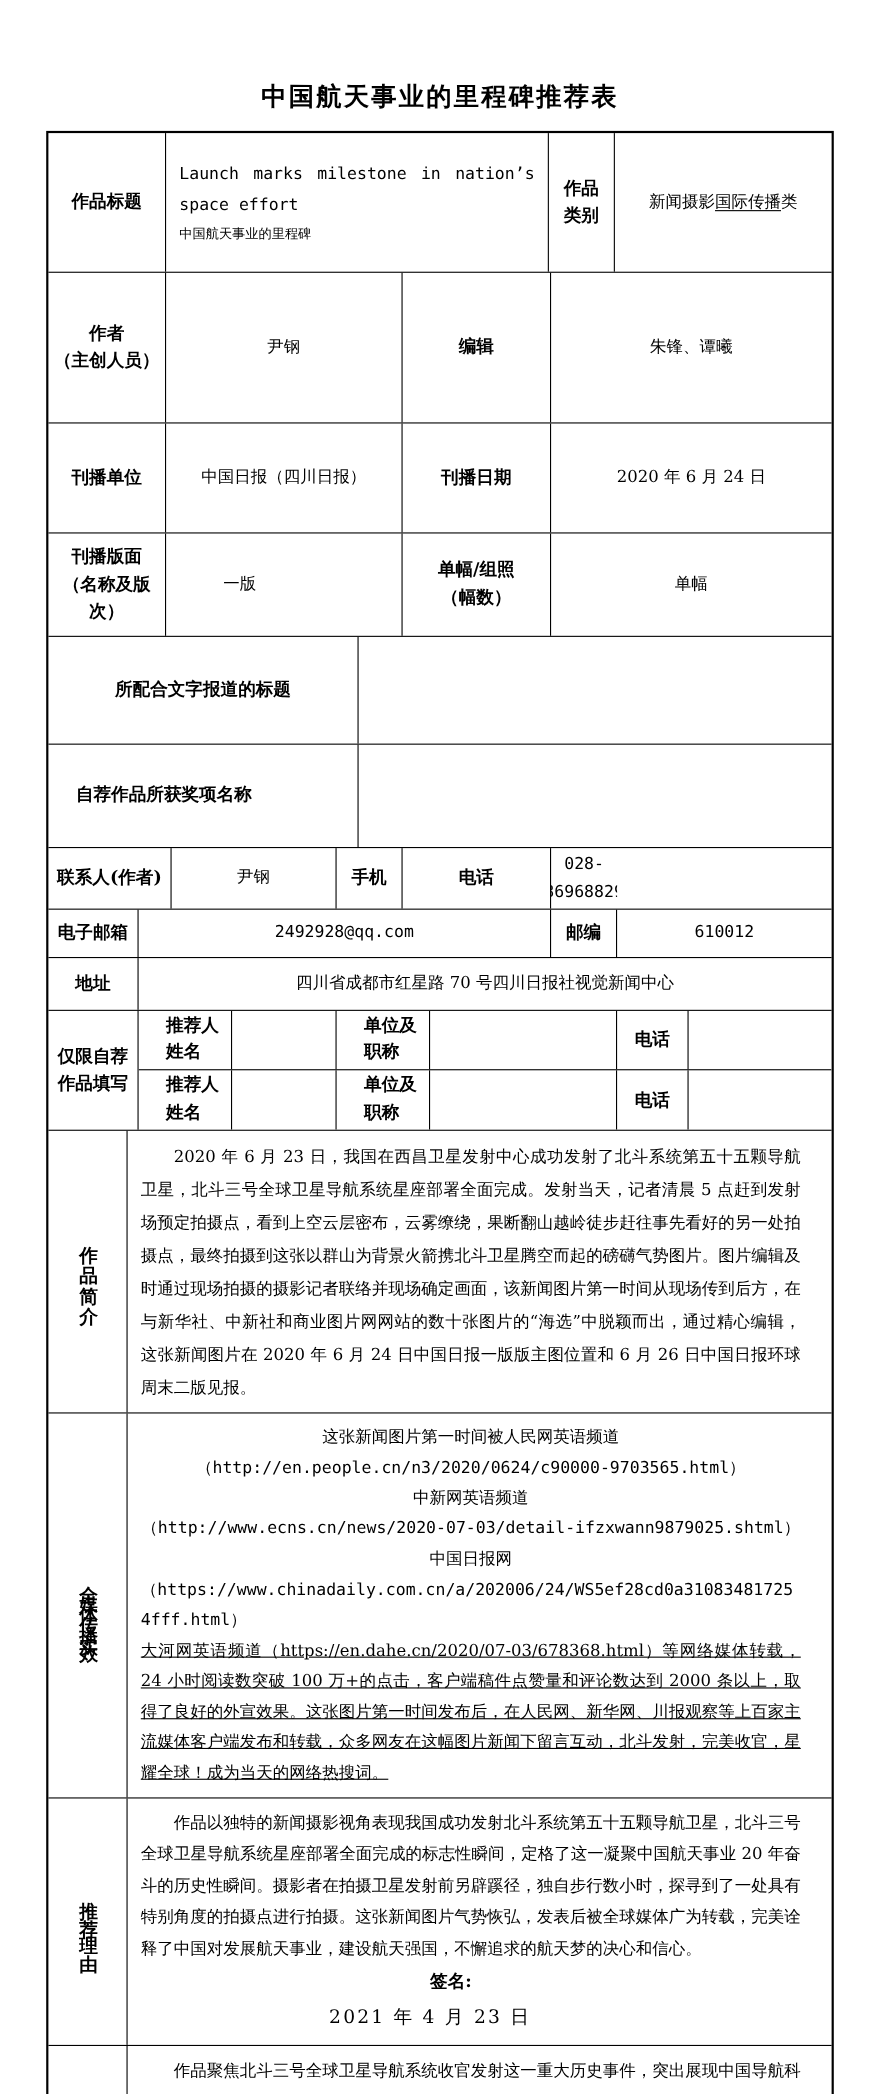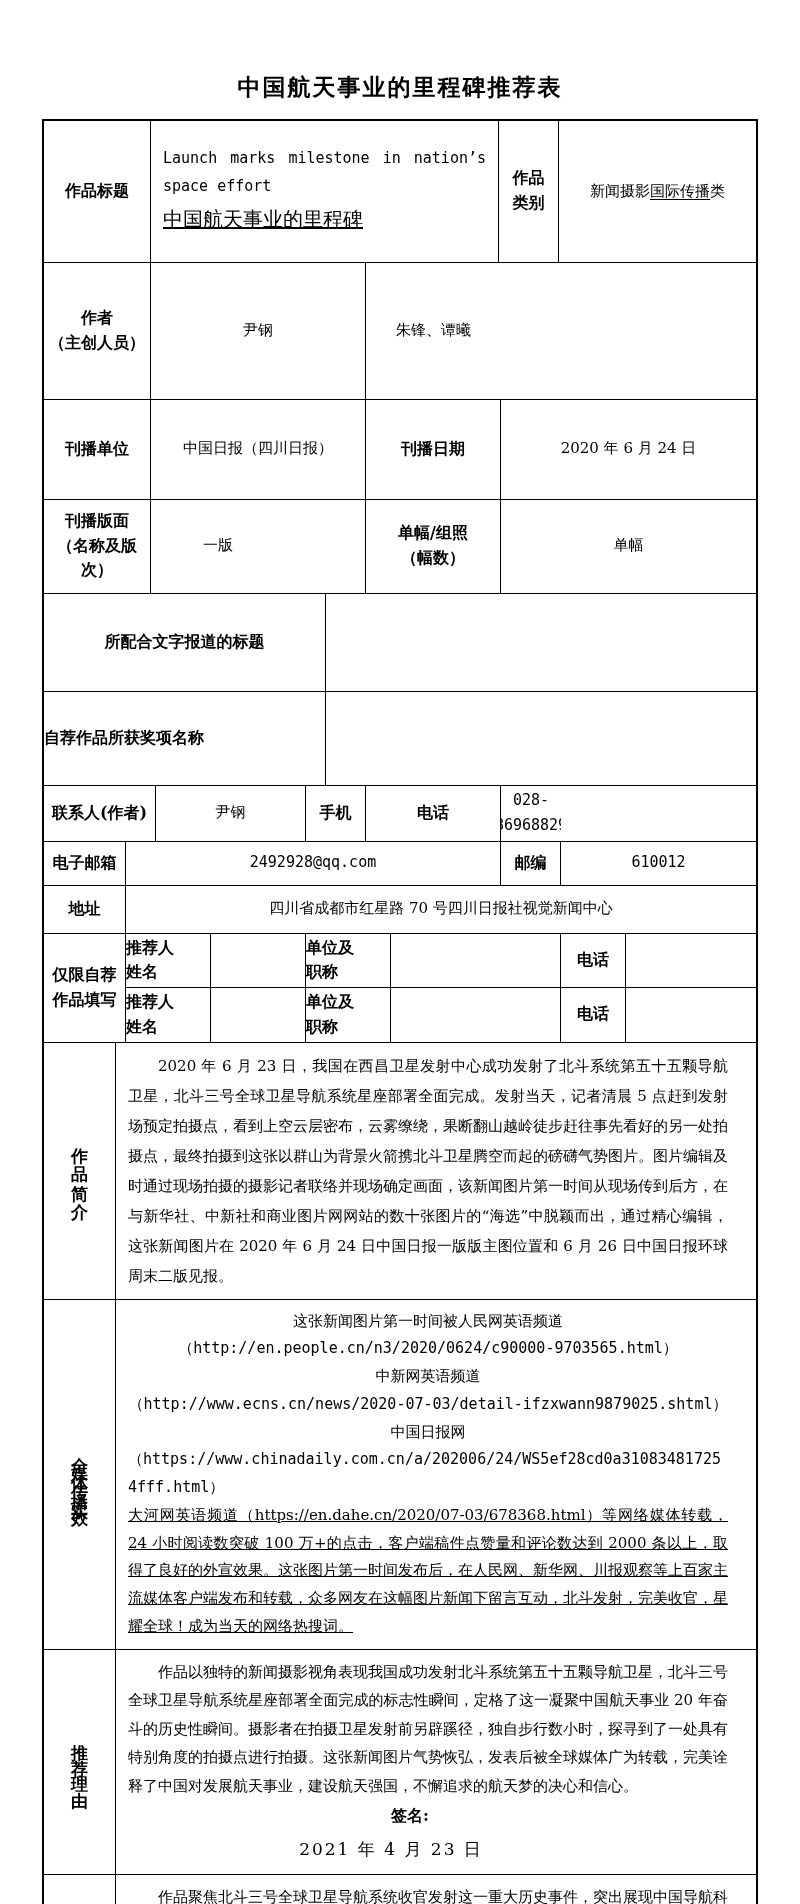--- a/index.html
+++ b/index.html
@@ -90,24 +90,24 @@
   .sign-label { text-align:right; padding-right:128px; font-weight:bold; font-size:16px; }
   .sign-date  { text-align:right; padding-right:74px; font-size:17px; letter-spacing:2px; }
 
   .work-title-cell {
     display:block;
     padding:24px 12px;
     text-align:left;
     line-height:1.85;
   }
   .en-title { text-align:justify; font-size:15px; }
-  .zh-title { font-size:20px;text-decoration:underline; }
+  .zh-title { font-size:12px; }
   .u { text-decoration:underline; text-underline-offset:3px; }
   .val-left { justify-content:flex-start; text-align:left; padding-left:52px; }
-  .lbl-left { justify-content:flex-start; text-align:left; padding-left:0; }
+  .lbl-left { justify-content:flex-start; text-align:left; padding-left:25px;font-family:Liberation Mono, monospace; }
 </style>
 </head>
 <body>
 
 <div class="page">
   <h1 class="page-title">中国航天事业的里程碑推荐表</h1>
 
   <div class="tbl">
 
     <div class="row r-worktitle">
@@ -122,20 +122,21 @@
         <div>
           <span>新闻摄影</span><span class="u">国际传播</span><span>类</span>
         </div>
       </div>
     </div>
 
     <div class="row r-author">
       <div class="c lbl">作者
 （主创人员）</div>
       <div class="c">尹钢</div>
+      <div class="c lbl">编辑</div>
       <div class="c">朱锋、谭曦</div>
     </div>
 
     <div class="row r-pub">
       <div class="c lbl">刊播单位</div>
       <div class="c">中国日报（四川日报）</div>
       <div class="c lbl">刊播日期</div>
       <div class="c">2020 年 6 月 24 日</div>
     </div>
 

